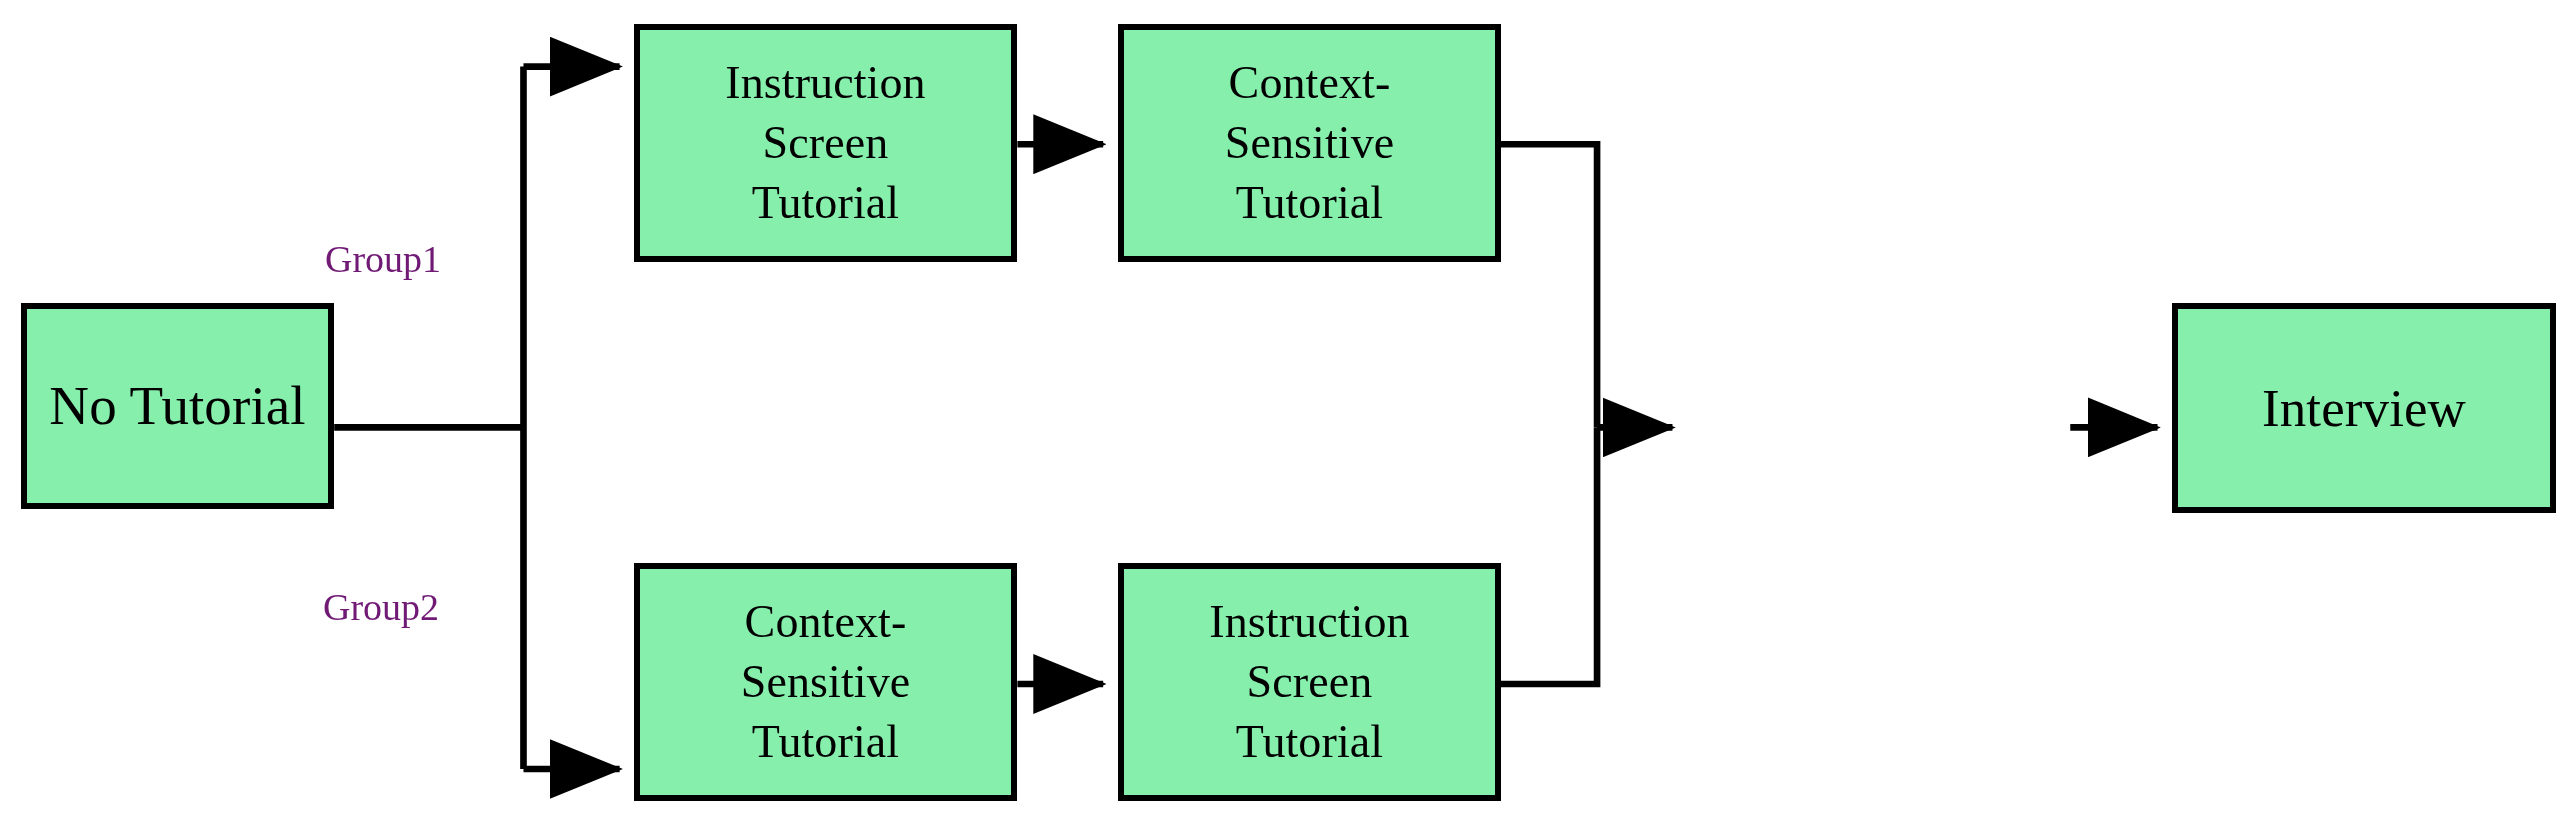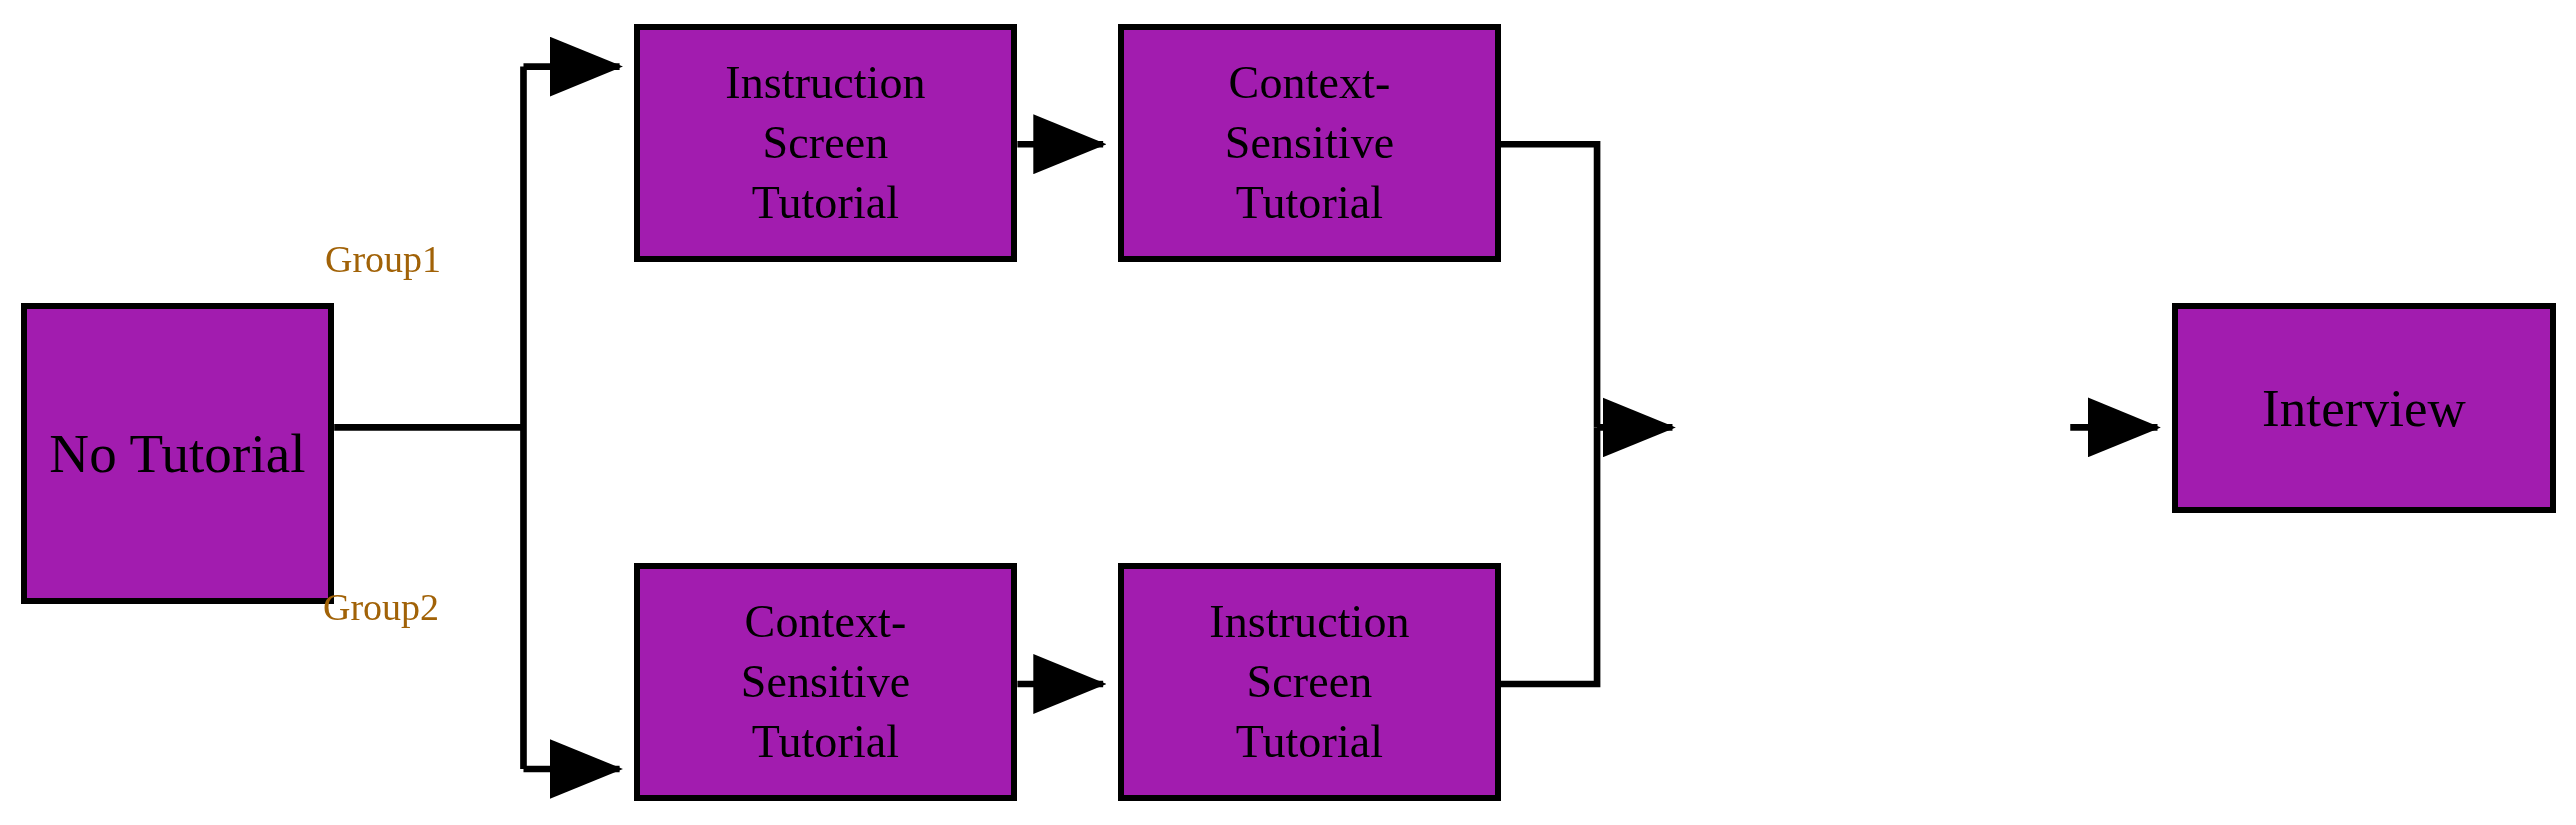--- a/index.html
+++ b/index.html
@@ -21,57 +21,57 @@
   #wires {
     position: absolute;
     left: 0;
     top: 0;
     width: 2576px;
     height: 826px;
   }
   .node {
     position: absolute;
     box-sizing: border-box;
-    background: #a21caf;
+    background: #86efac;
     border: 6.7px solid #000000;
     display: flex;
     align-items: center;
     justify-content: center;
     text-align: center;
     z-index: 5;
   }
   .node .label {
     display: block;
     white-space: pre-line;
     line-height: 1.30;
     letter-spacing: 0.1px;
   }
   
-  #node-no-tutorial   { left: 21px;   top: 303px;  width: 313px; height: 301px; }
+  #node-no-tutorial   { left: 21px;   top: 303px;  width: 313px; height: 206px; }
   #node-no-tutorial .label { font-size: 55px; }
 
   #node-top-instruction { left: 634px;  top: 24px;   width: 383px; height: 238px; }
   #node-top-context     { left: 1118px; top: 24px;   width: 383px; height: 238px; }
   #node-bot-context     { left: 634px;  top: 563px;  width: 383px; height: 238px; }
   #node-bot-instruction { left: 1118px; top: 563px;  width: 383px; height: 238px; }
   #node-top-instruction .label,
   #node-top-context .label,
   #node-bot-context .label,
   #node-bot-instruction .label { font-size: 46px; }
 
   #node-survey    { left: 1687px; top: 302px; width: 383px; height: 240px; }
   #node-interview { left: 2172px; top: 303px; width: 384px; height: 210px; }
   #node-survey .label,
   #node-interview .label { font-size: 53px; }
 
   .edge-label {
     position: absolute;
     font-size: 38px;
     line-height: 1;
-    color: #a16207;
+    color: #701a75;
     white-space: nowrap;
     z-index: 6;
   }
   #label-group1 { left: 325px; top: 240px; }
   #label-group2 { left: 323px; top: 588px; }
 </style>
 </head>
 <body>
 
 <div id="canvas">

